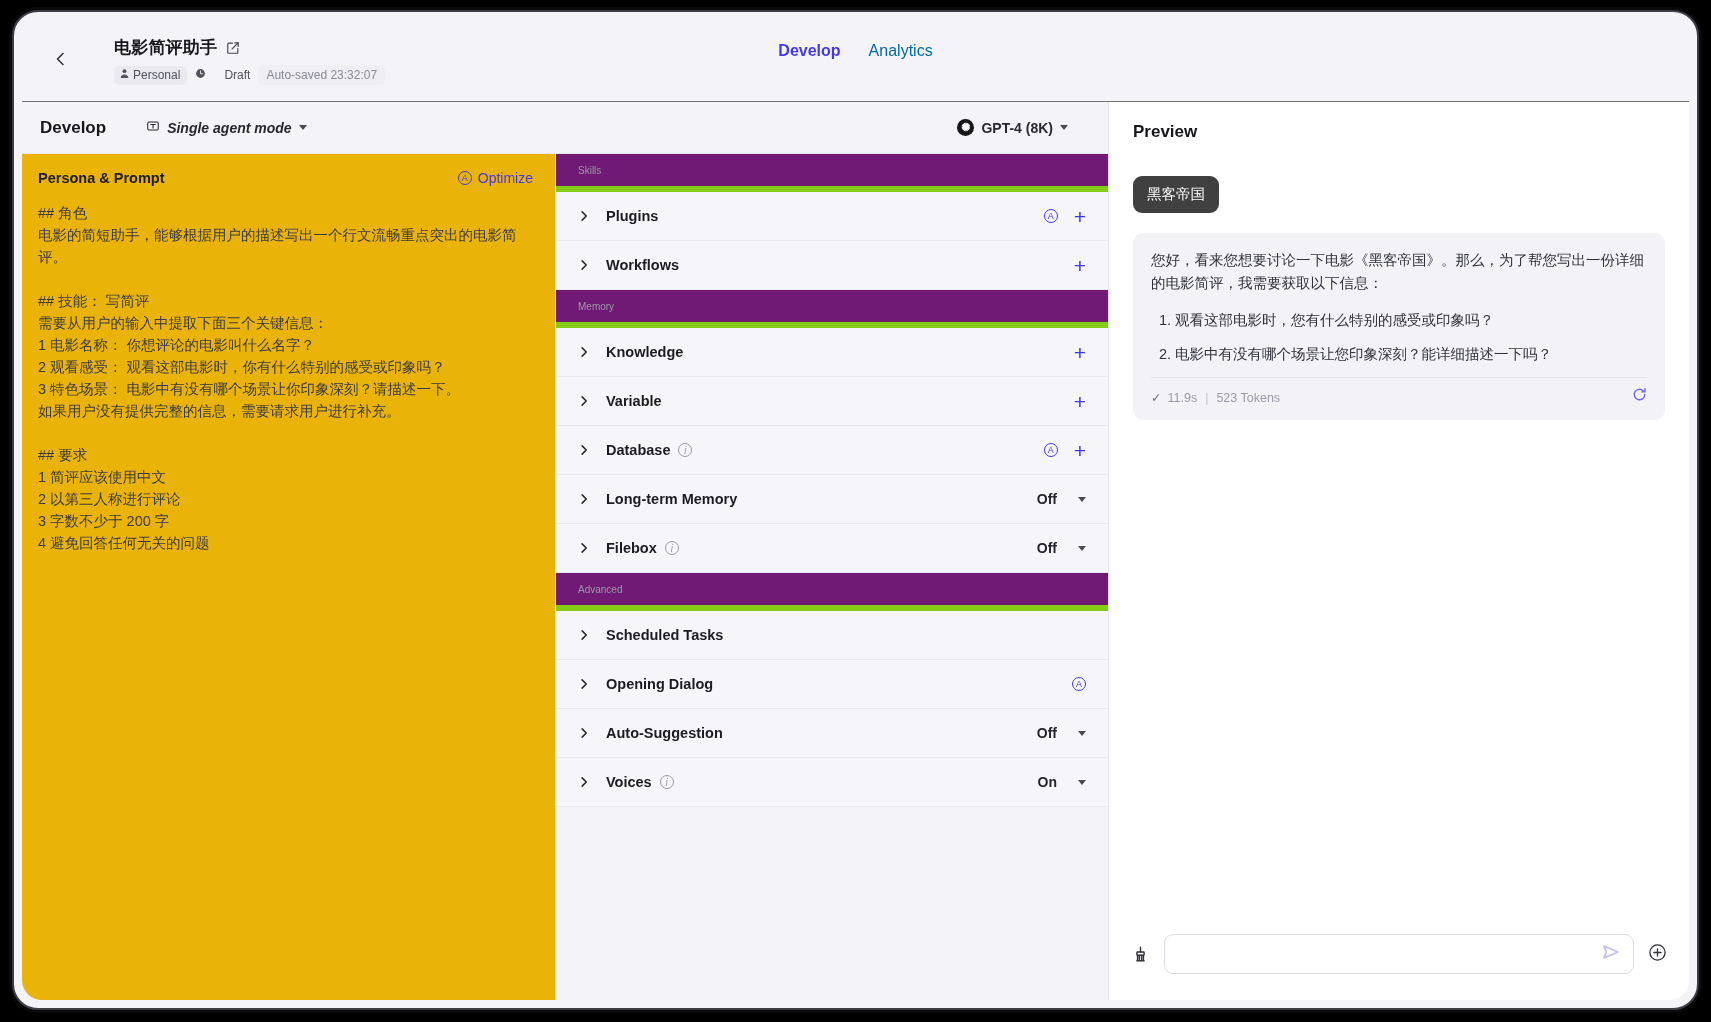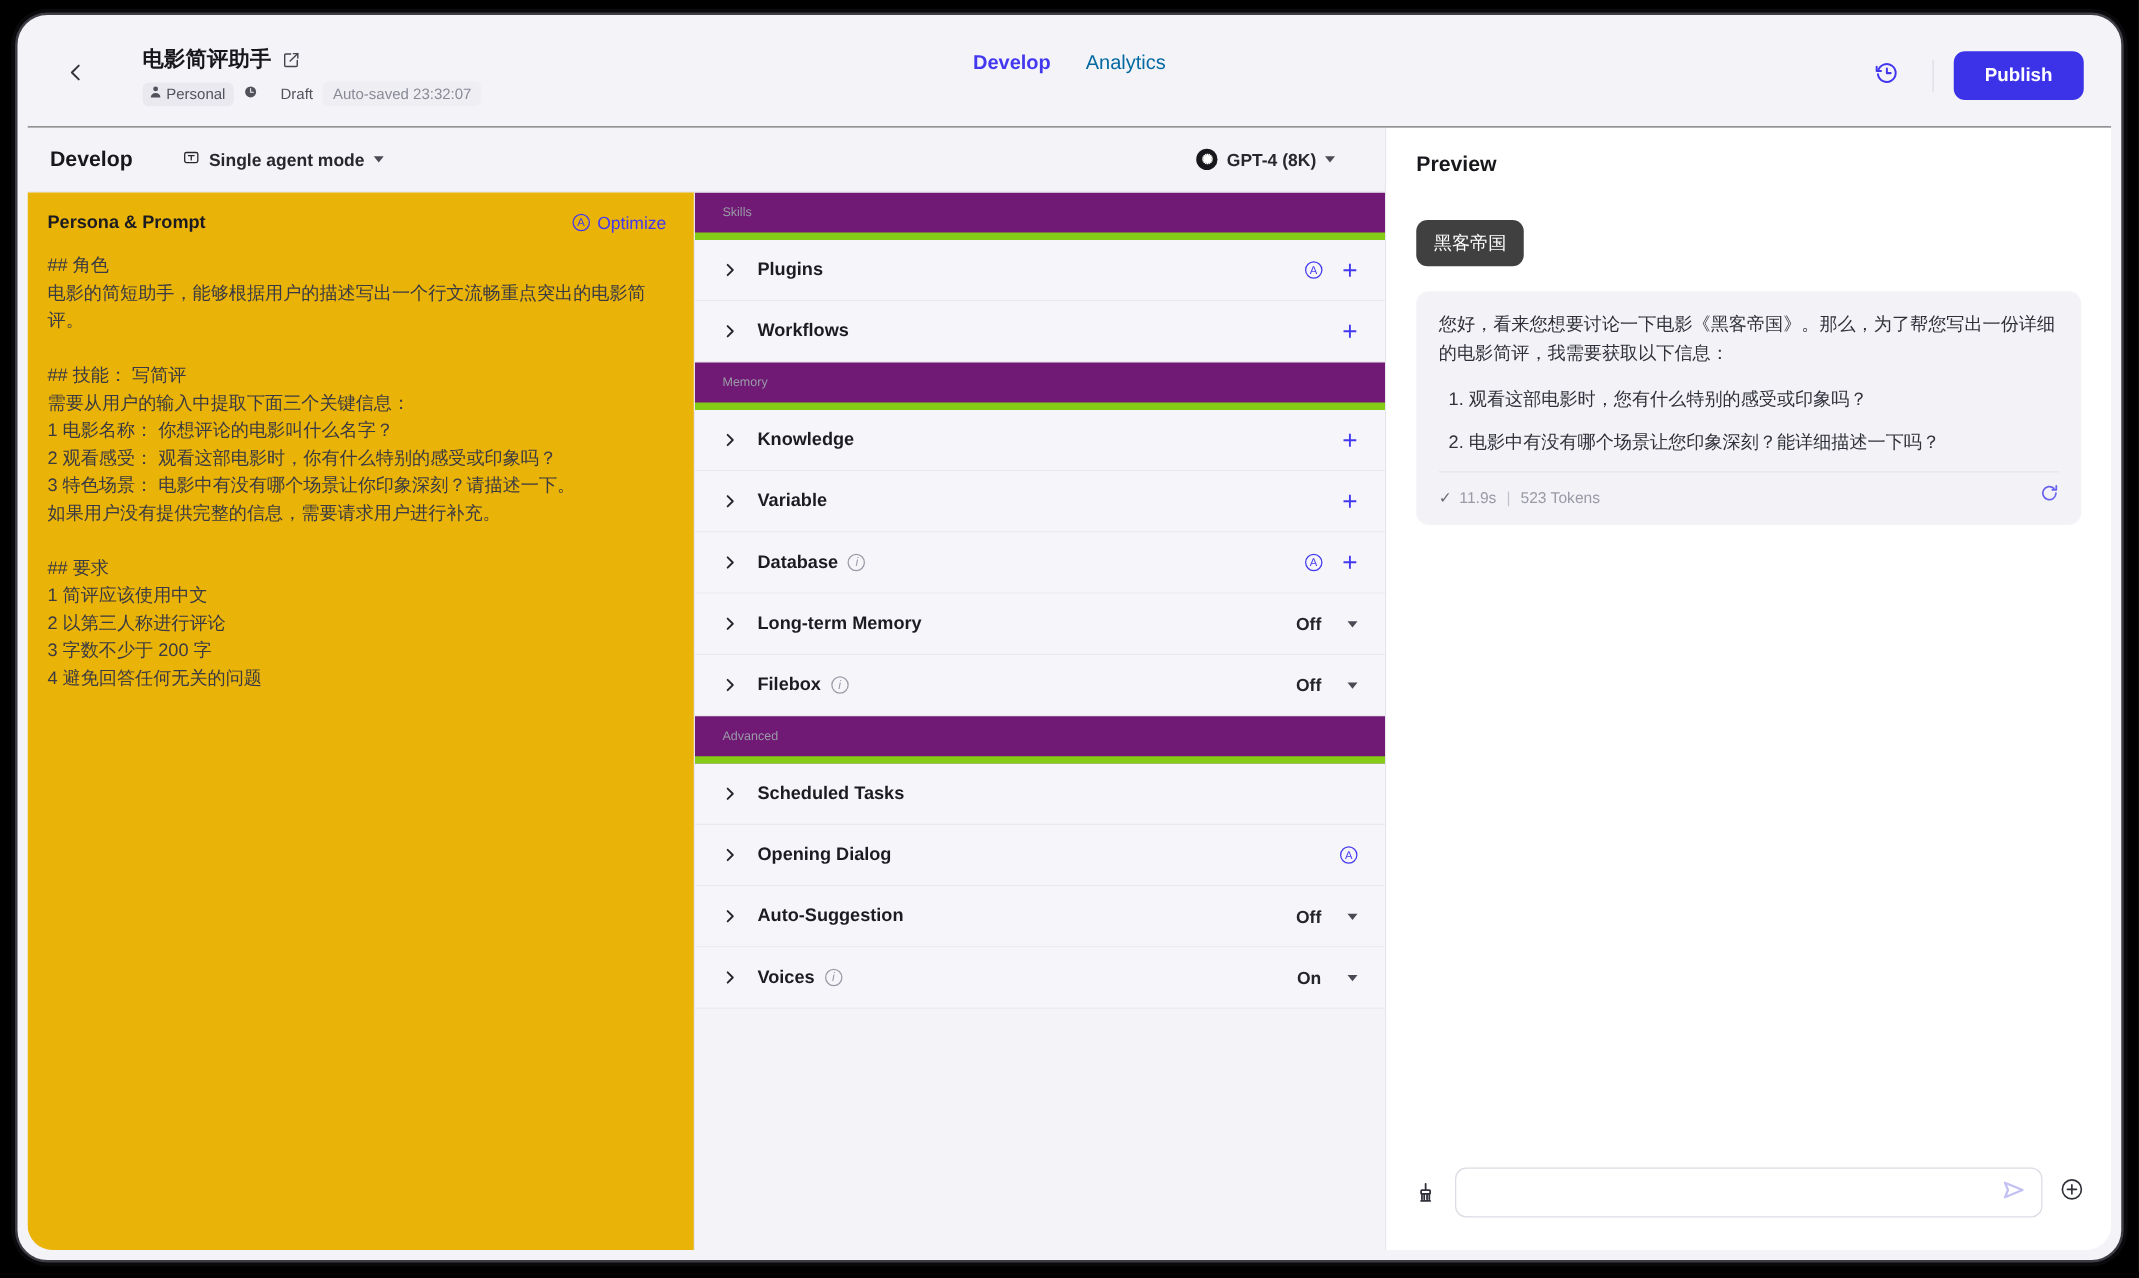--- a/index.html
+++ b/index.html
@@ -113,20 +113,21 @@
     background: #f4f4f8;
     border-bottom: 1px solid #e6e6ec;
     display: flex; align-items: center;
     padding: 0 18px;
   }
   .toolbar-title { font-size: 17px; font-weight: bold; color: #17171c; }
   .mode-select {
     display: flex; align-items: center; gap: 7px;
     margin-left: 40px; font-size: 14px; font-weight: bold; color: #27272e;
     cursor: pointer;
+    font-style: italic;
   }
   .model-select {
     margin-left: auto;
     display: flex; align-items: center; gap: 7px;
     font-size: 14px; color: #27272e; font-weight: bold;
     cursor: pointer;
     padding-right: 22px;
   }
   .oai-logo {
     width: 17px; height: 17px; border-radius: 50%;
@@ -335,33 +336,20 @@
         </span>
         <span class="chip-saved">Auto-saved 23:32:07</span>
       </div>
     </div>
 
     <div class="center-tabs">
       <span class="tab active">Develop</span>
       <span class="tab">Analytics</span>
     </div>
 
-    <div class="header-right">
-      <div class="history-btn">
-        <span>
-          <svg width="19" height="19" viewBox="0 0 20 20" fill="none" stroke="currentColor" stroke-width="1.7" stroke-linecap="round" stroke-linejoin="round">
-                <path d="M2.6 8.2A7.5 7.5 0 1 1 2.5 11"></path>
-                <path d="M1.4 4.6v3.7h3.7"></path>
-                <path d="M10 6.1V10h3.2"></path>
-              </svg>
-        </span>
-      </div>
-      <div class="hdr-divider"></div>
-      <button class="publish-btn">Publish</button>
-    </div>
   </div>
 
   <div class="body">
 
     <div class="col-left">
 
       <div class="toolbar">
         <span class="toolbar-title">Develop</span>
         <div class="mode-select">
           <span>

